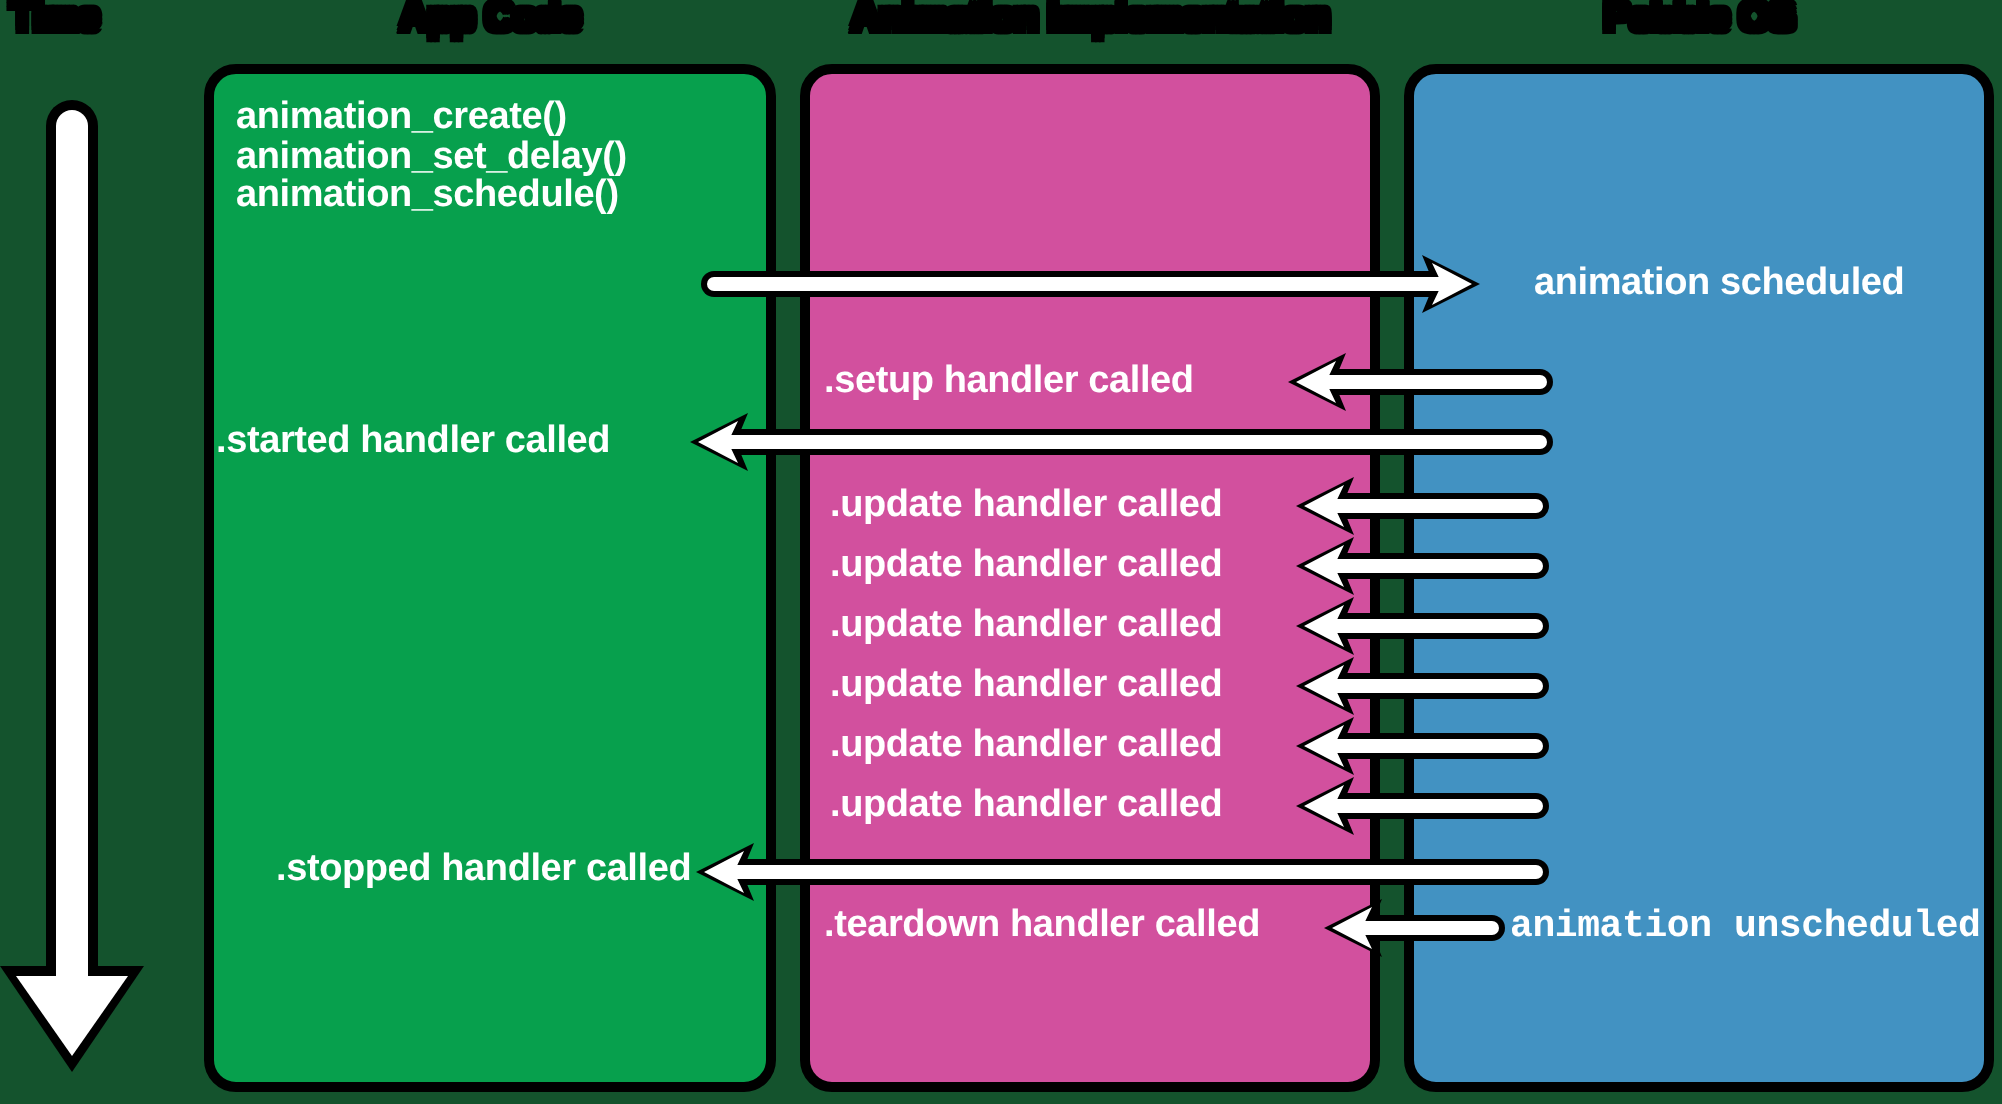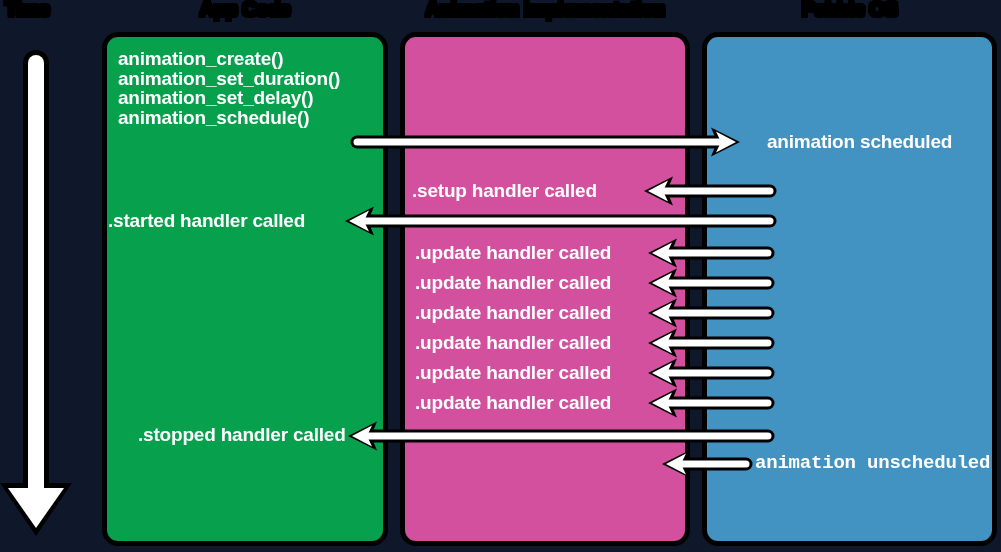--- a/index.html
+++ b/index.html
@@ -1,17 +1,17 @@
 <!DOCTYPE html>
 <html><head>
 <meta charset="utf-8">
 <style>
   html,body{margin:0;padding:0;background:#000;}
   .canvas{
-    position:relative;width:1001px;height:552px;background:#0f172a;
+    position:relative;width:1001px;height:552px;background:#14532d;
     font-family:"Liberation Sans","DejaVu Sans",sans-serif;font-weight:bold;
     overflow:hidden;
   }
   .col-header{
     position:absolute;top:-2px;height:22px;line-height:22px;
     text-align:center;font-size:20px;font-weight:bold;color:#fff;
     letter-spacing:-0.5px;
     -webkit-text-stroke:3px #000;
     text-shadow:
       -2px -2px 0 #000, 2px -2px 0 #000, -2px 2px 0 #000, 2px 2px 0 #000,
@@ -45,35 +45,35 @@
   <div class="col-header" style="left:102px;width:286px;">App Code</div>
   <div class="col-header" style="left:400px;width:290px;">Animation Implementation</div>
   <div class="col-header" style="left:702px;width:295px;">Pebble OS</div>
 
   <div class="box" style="left: 102px; width: 286px; background-color: rgb(7, 160, 77);"></div>
   <div class="box" style="left: 400px; width: 290px; background-color: rgb(210, 80, 158);"></div>
   <div class="box" style="left: 702px; width: 295px; background-color: rgb(66, 146, 194);"></div>
 
   <div class="fn-list">
     <div>animation_create()</div>
-    <div>animation_set_duration()</div>
     <div>animation_set_delay()</div>
     <div>animation_schedule()</div>
   </div>
 
   <div class="label" style="left:767px;top:131px;">animation scheduled</div>
   <div class="label" style="left:412px;top:180px;">.setup handler called</div>
   <div class="label" style="left:108px;top:210px;">.started handler called</div>
   <div class="label" style="left:415px;top:242px;">.update handler called</div>
   <div class="label" style="left:415px;top:272px;">.update handler called</div>
   <div class="label" style="left:415px;top:302px;">.update handler called</div>
   <div class="label" style="left:415px;top:332px;">.update handler called</div>
   <div class="label" style="left:415px;top:362px;">.update handler called</div>
   <div class="label" style="left:415px;top:392px;">.update handler called</div>
   <div class="label" style="left:110px;top:424px;margin-left:28px;">.stopped handler called</div>
+  <div class="label" style="left:412px;top:452px;">.teardown handler called</div>
   <div class="label" style="left:755px;top:452px;font-family:Liberation Mono, monospace;">animation unscheduled</div>
 
   <svg id="arrows-svg" class="arrows" viewBox="0 0 1001 552" xmlns="http://www.w3.org/2000/svg">
     <g>
       <line x1="36" y1="63" x2="36" y2="496" stroke="#000" stroke-width="26" stroke-linecap="round"></line>
       <polygon points="36,536 0,483 72,483" fill="#000"></polygon>
       <line x1="36" y1="63" x2="36" y2="492" stroke="#fff" stroke-width="16" stroke-linecap="round"></line>
       <polygon points="36,528 8,488 64,488" fill="#fff"></polygon>
     </g>
   <g>

